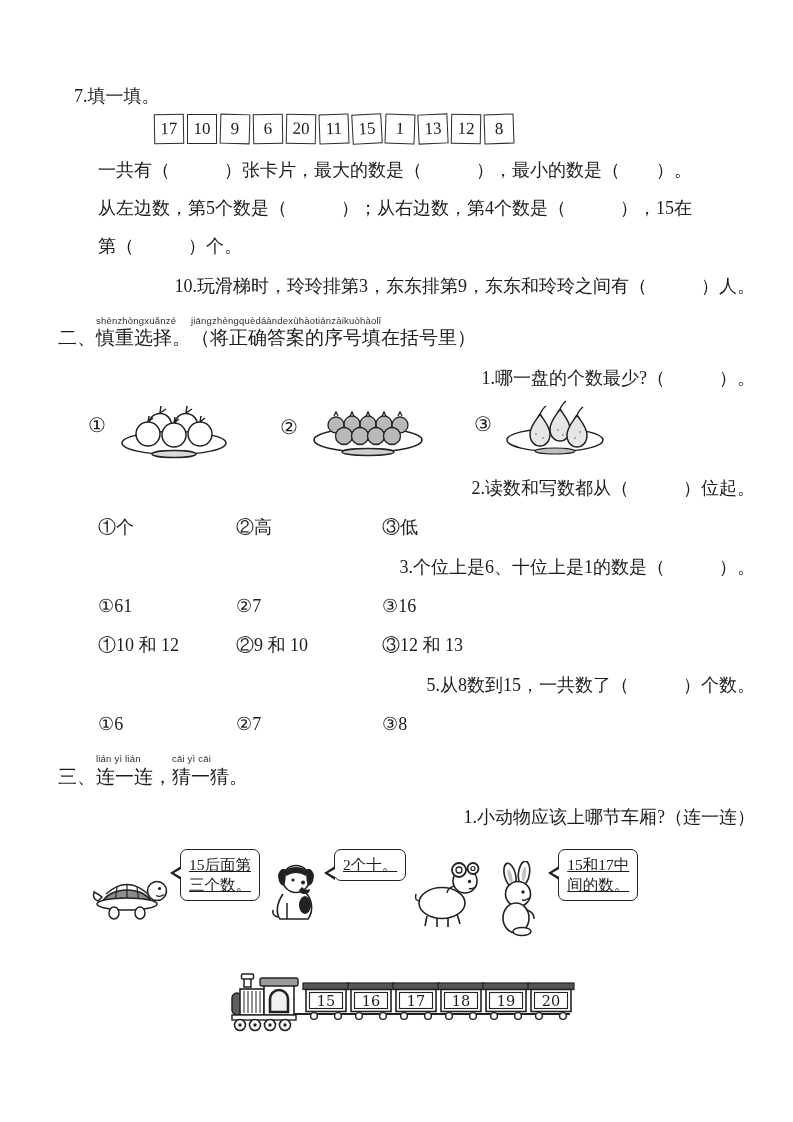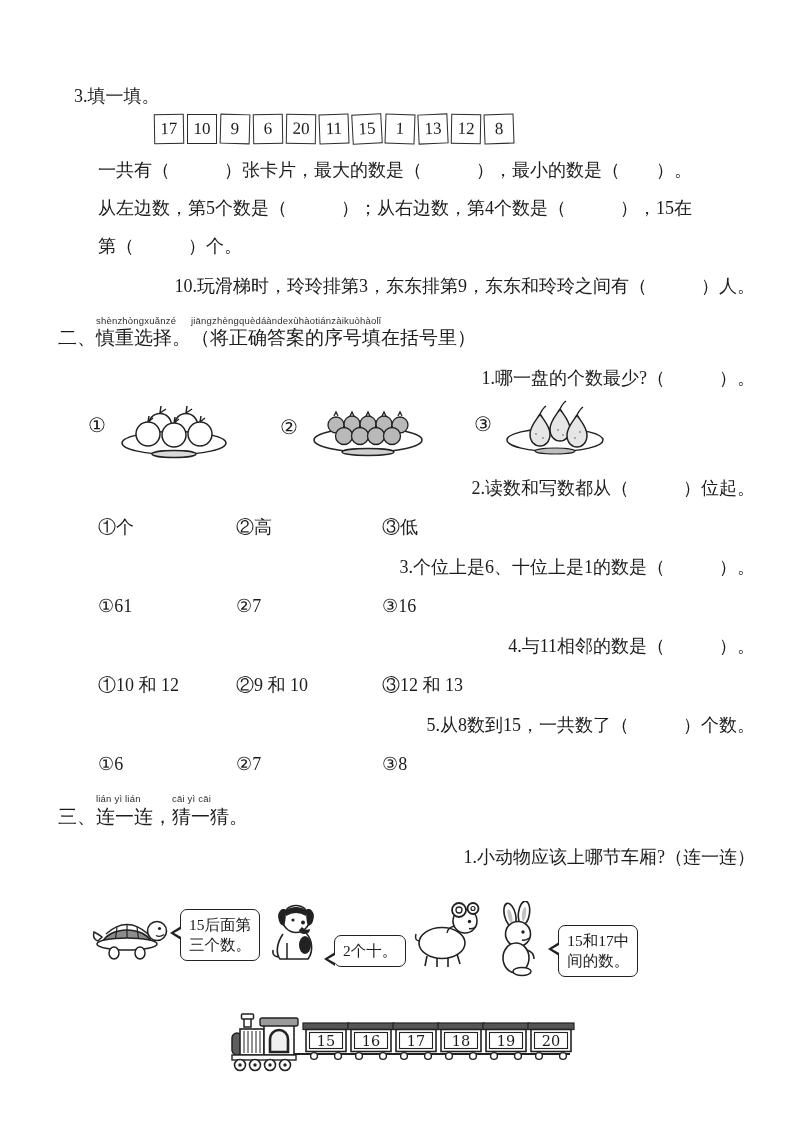--- a/index.html
+++ b/index.html
@@ -36,40 +36,40 @@
   .opts{display:flex;margin:15px 0 0 40px;line-height:24px;}
   .opt1{width:138px;}
   .opt2{width:146px;}
   
   .plates{display:flex;align-items:flex-end;margin:10px 0 2px 30px;}
   .plate-group{display:flex;align-items:center;}
   .plate-label{font-size:20px;margin-right:4px;position:relative;top:-6px;}
   .pg1{margin-right:42px;} .pg2{margin-right:40px;}
   
   .animals{display:flex;align-items:flex-start;margin:14px 0 0 32px;}
-  .animal-pair{display:flex;align-items:flex-end;}
+  .animal-pair{display:flex;align-items:flex-start;text-decoration:underline;}
   .pair-gap{margin-right:8px;}
   .bubble{position:relative;border:1.8px solid #222;border-radius:7px;background:#fff;
           padding:5px 8px;font-size:15.5px;line-height:20px;white-space:pre-line;
           margin-left:10px;margin-top:6px;}
   .bubble::before{content:"";position:absolute;left:-11px;top:16px;border:7px solid transparent;
           border-right:11px solid #222;border-left:0;}
   .bubble::after{content:"";position:absolute;left:-7px;top:18px;border:5px solid transparent;
           border-right:9px solid #fff;border-left:0;}
   .train-wrap{margin:34px 0 0 172px;}
   svg{display:block;}
   .animal-svg{margin-top:18px;}
 </style>
 </head>
 <body>
 
 <div class="sheet">
 <div class="content">
 
-  <div class="q-title qline">3.填一填。</div>
+  <div class="q-title qline">7.填一填。</div>
   <div class="cards">
     <span class="card">17</span>
     <span class="card">10</span>
     <span class="card">9</span>
     <span class="card">6</span>
     <span class="card">20</span>
     <span class="card">11</span>
     <span class="card">15</span>
     <span class="card">1</span>
     <span class="card">13</span>
@@ -168,21 +168,20 @@
     <span class="opt1">①个</span>
     <span class="opt2">②高</span>
     <span class="opt3">③低</span>
   </div>
   <div class="item qline">3.个位上是6、十位上是1的数是（　　　）。</div>
   <div class="opts">
     <span class="opt1">①61</span>
     <span class="opt2">②7</span>
     <span class="opt3">③16</span>
   </div>
-  <div class="item qline">4.与11相邻的数是（　　　）。</div>
   <div class="opts">
     <span class="opt1">①10 和 12</span>
     <span class="opt2">②9 和 10</span>
     <span class="opt3">③12 和 13</span>
   </div>
   <div class="item qline">5.从8数到15，一共数了（　　　）个数。</div>
   <div class="opts">
     <span class="opt1">①6</span>
     <span class="opt2">②7</span>
     <span class="opt3">③8</span>

